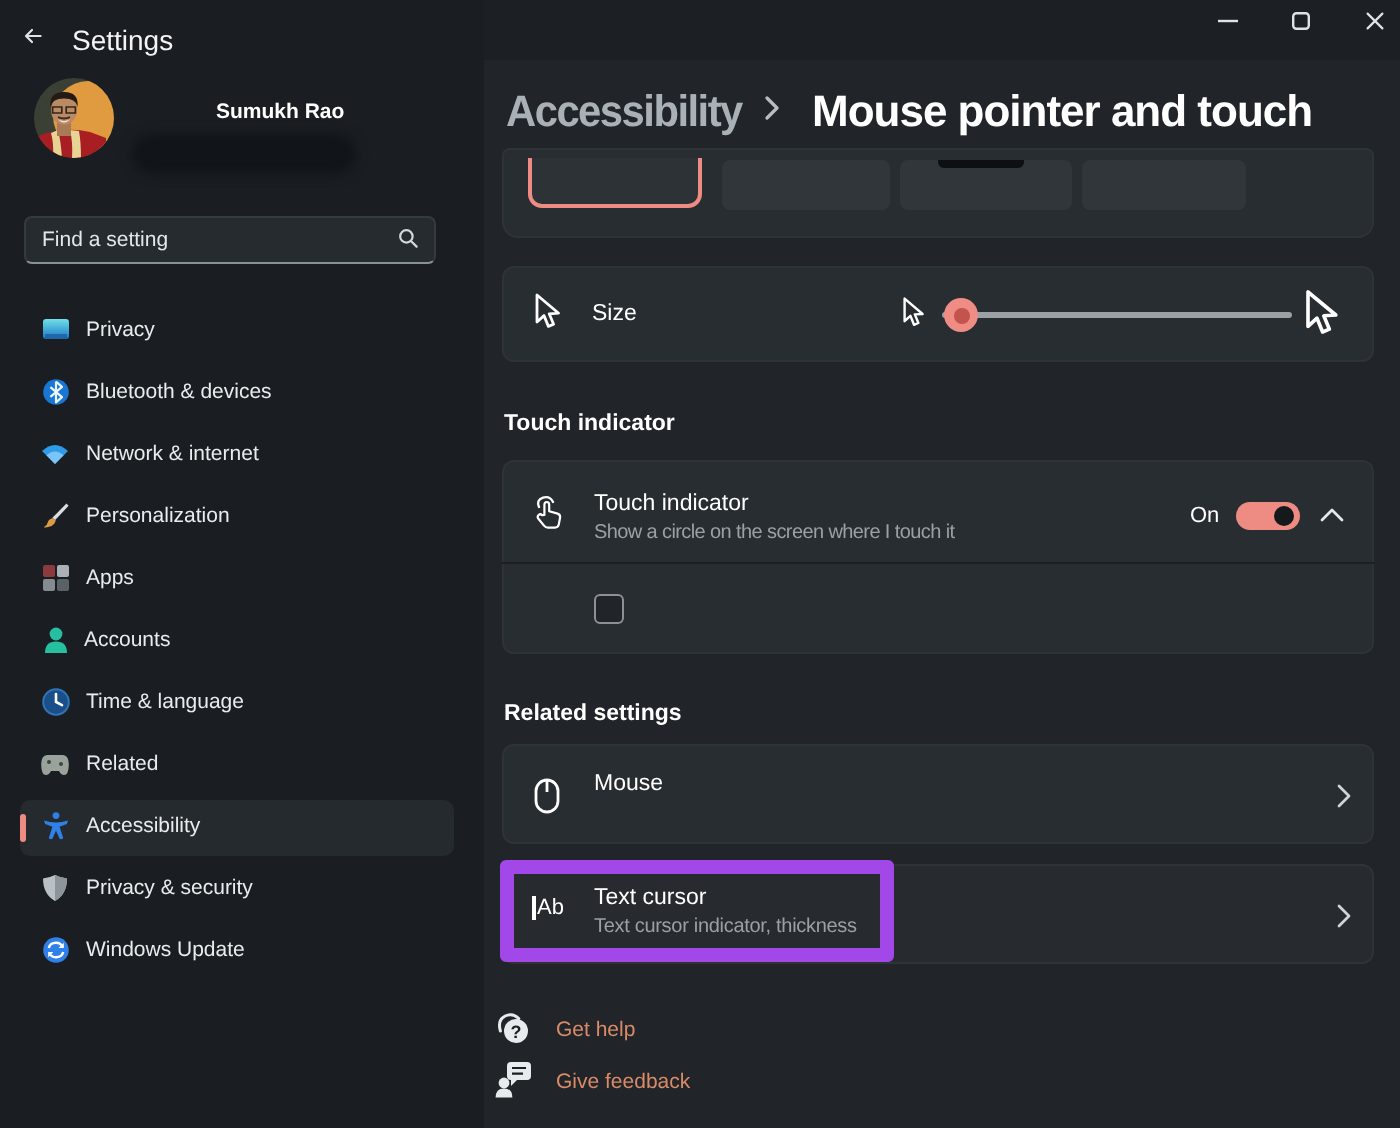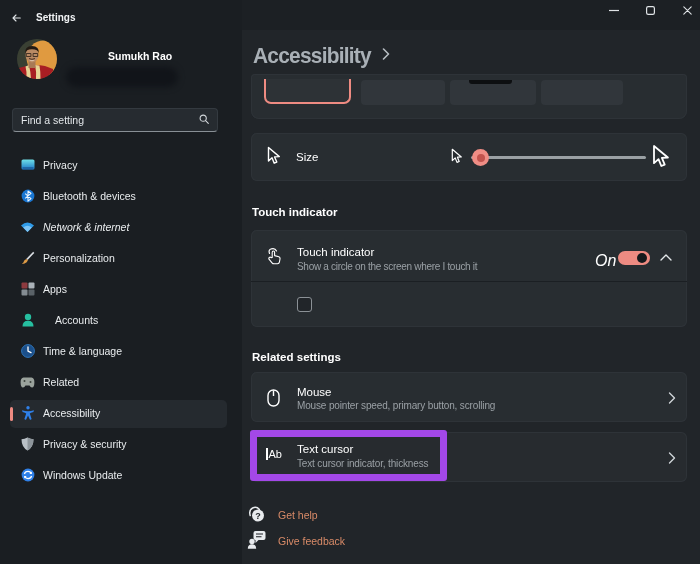--- a/index.html
+++ b/index.html
@@ -16,21 +16,21 @@
 </head>
 <body>
 <div id="win">
   <div id="sidebar" class="abs"></div>
   <div id="topbar" class="abs"></div>
   <div id="pane" class="abs"></div>
 
   <svg class="abs" style="left:12px;top:13.5px" width="9" height="8" viewBox="0 0 9 8">
     <path d="M1 4 H8.3 M1 4 L4 1 M1 4 L4 7" stroke="#dfe3e6" stroke-width="1.1" fill="none" stroke-linecap="round"></path>
   </svg>
-  <div class="abs" style="left:36px;top:12px;font-size:10px;font-weight:bold;color:#f2f4f6;">Settings</div>
+  <div class="abs" style="left:36px;top:12px;font-size:14px;font-weight:normal;color:#f2f4f6;">Settings</div>
   <svg class="abs" style="left:609px;top:9px" width="10" height="3" viewBox="0 0 10 3">
       <path d="M0 1.5 H10" stroke="#dfe3e6" stroke-width="1.2"></path>
     </svg>
   <svg class="abs" style="left:646px;top:6px" width="9" height="9" viewBox="0 0 9 9">
       <rect x="0.6" y="0.6" width="7.8" height="7.8" rx="1.6" stroke="#dfe3e6" stroke-width="1.2" fill="none"></rect>
     </svg>
   <svg class="abs" style="left:683px;top:6px" width="9" height="9" viewBox="0 0 9 9">
       <path d="M0.8 0.8 L8.2 8.2 M8.2 0.8 L0.8 8.2" stroke="#dfe3e6" stroke-width="1.1" fill="none" stroke-linecap="round"></path>
     </svg>
 
@@ -83,21 +83,21 @@
         <path d="M7 1.8 L7 12.2 L10 9.6 L4.2 4.6 M7 1.8 L10 4.4 L4.2 9.4" stroke="#eaf4ff" stroke-width="1.1" fill="none" stroke-linejoin="round"></path>
       </svg>
     </div>
   <div class="abs navtxt" style="left:43px;top:190px;">Bluetooth &amp; devices</div>
   <div class="abs" style="left:20px;top:220px;width:15px;height:14px;display:flex;align-items:center;justify-content:center;">
       <svg width="15" height="12" viewBox="0 0 15 12">
         <path d="M7.5 11 L1 4.5 Q7.5 -1.5 14 4.5 Z" fill="#2f9be8"></path>
         <path d="M7.5 11 L3.2 6.6 Q7.5 2.8 11.8 6.6 Z" fill="#7cc4f5"></path>
       </svg>
     </div>
-  <div class="abs navtxt" style="left:43px;top:221px;font-style:italic;">Network &amp; internet</div>
+  <div class="abs navtxt" style="left:43px;top:221px;">Network &amp; internet</div>
   <div class="abs" style="left:20px;top:251px;width:15px;height:14px;display:flex;align-items:center;justify-content:center;">
       <svg width="14" height="14" viewBox="0 0 14 14">
         <path d="M12.2 0.8 L13.3 1.9 L6.6 9 L5.2 7.9 Z" fill="#d9dee3"></path>
         <path d="M5.6 8 L6.9 9.2 Q6.2 11.6 3.6 12.4 Q1.6 13 0.9 12.6 Q2.6 11.8 2.8 10.4 Q3.1 8.6 5.6 8 Z" fill="#dc9a46"></path>
       </svg>
     </div>
   <div class="abs navtxt" style="left:43px;top:252px;">Personalization</div>
   <div class="abs" style="left:20px;top:282px;width:15px;height:14px;display:flex;align-items:center;justify-content:center;">
       <svg width="14" height="14" viewBox="0 0 14 14">
         <rect x="0.5" y="0.5" width="6" height="6" rx="1" fill="#8d3a3f"></rect>
@@ -106,21 +106,21 @@
         <rect x="7.5" y="7.5" width="6" height="6" rx="1" fill="#5a6268"></rect>
       </svg>
     </div>
   <div class="abs navtxt" style="left:43px;top:283px;">Apps</div>
   <div class="abs" style="left:20px;top:313px;width:15px;height:14px;display:flex;align-items:center;justify-content:center;">
       <svg width="14" height="14" viewBox="0 0 14 14">
         <circle cx="7" cy="4" r="3.2" fill="#26bfa0"></circle>
         <path d="M1.5 13.5 Q1.5 7.8 7 7.8 Q12.5 7.8 12.5 13.5 Z" fill="#26bfa0"></path>
       </svg>
     </div>
-  <div class="abs navtxt" style="left:55px;top:314px;">Accounts</div>
+  <div class="abs navtxt" style="left:42px;top:314px;">Accounts</div>
   <div class="abs" style="left:20px;top:344px;width:15px;height:14px;display:flex;align-items:center;justify-content:center;">
       <svg width="14" height="14" viewBox="0 0 14 14">
         <circle cx="7" cy="7" r="6.4" fill="#1b4f8a"></circle>
         <circle cx="7" cy="7" r="6.4" fill="none" stroke="#2f74b8" stroke-width="1"></circle>
         <path d="M7 3 L7 7 L10 8.6" stroke="#fff" stroke-width="1.3" fill="none" stroke-linecap="round"></path>
       </svg>
     </div>
   <div class="abs navtxt" style="left:43px;top:345px;">Time &amp; language</div>
   <div class="abs" style="left:20px;top:375px;width:15px;height:14px;display:flex;align-items:center;justify-content:center;">
       <svg width="15" height="11" viewBox="0 0 15 11">
@@ -153,20 +153,21 @@
         <path d="M10.9 3.4 L10.9 6 L8.3 6 Z" fill="#fff"></path>
         <path d="M3.1 10.6 L3.1 8 L5.7 8 Z" fill="#fff"></path>
       </svg>
     </div>
   <div class="abs navtxt" style="left:43px;top:469px;">Windows Update</div>
 
   <div class="abs" style="left:253px;top:43px;font-size:22px;font-weight:bold;letter-spacing:-0.8px;color:#a9b0b6;transform:scaleX(0.95);transform-origin:0 0;">Accessibility</div>
   <svg class="abs" style="left:382px;top:48px" width="8" height="12" viewBox="0 0 8 12">
       <path d="M1.5 1 L6.5 6 L1.5 11" stroke="#b7bdc2" stroke-width="1.6" fill="none" stroke-linecap="round" stroke-linejoin="round"></path>
     </svg>
+  <div class="abs" style="left:406px;top:43px;font-size:22px;font-weight:bold;letter-spacing:-0.5px;color:#fff;">Mouse pointer and touch</div>
 
   <div class="card" style="left:251px;top:74px;width:436px;height:45px;border-radius:4px 4px 8px 8px;"></div>
   <div class="abs" style="left:264px;top:79px;width:83px;height:23px;background:#2d3236;border:2px solid #ee8b82;border-top:none;border-radius:0 0 7px 7px;"></div>
   <div class="abs" style="left:361px;top:80px;width:84px;height:25px;background:#31363b;border-radius:4px;"></div>
   <div class="abs" style="left:450px;top:80px;width:86px;height:25px;background:#31363b;border-radius:4px;"></div>
   <div class="abs" style="left:469px;top:80px;width:43px;height:4px;background:#0d0f11;border-radius:0 0 3px 3px;"></div>
   <div class="abs" style="left:541px;top:80px;width:82px;height:25px;background:#31363b;border-radius:4px;"></div>
 
   <div class="card" style="left:251px;top:133px;width:436px;height:48px;"></div>
   <svg class="abs" style="left:267px;top:146px" width="14" height="20" viewBox="0 0 14 20">
@@ -185,37 +186,36 @@
 
   <div class="abs" style="left:252px;top:206px;font-size:11.5px;font-weight:bold;color:#fff;">Touch indicator</div>
   <div class="card" style="left:251px;top:230px;width:436px;height:97px;"></div>
   <div class="abs" style="left:251px;top:281px;width:436px;height:1px;background:#1b1f23;"></div>
   <svg class="abs" style="left:266px;top:247px" width="17" height="18" viewBox="0 0 17 18">
     <path d="M3.5 6.5 Q2 3 5.5 1.8 Q9 0.8 10.5 4" stroke="#fff" stroke-width="1.2" fill="none" stroke-linecap="round"></path>
     <path d="M6.2 10.5 L6.2 5.4 Q6.2 4 7.4 4 Q8.6 4 8.6 5.4 L8.6 8.6 L12.8 9.8 Q14.3 10.3 14 12 L13.4 15.2 Q13.1 16.8 11.5 16.8 L8 16.8 Q6.8 16.8 6 15.8 L3.2 12.4 Q2.4 11.4 3.3 10.5 Q4.2 9.7 5.1 10.6 Z" stroke="#fff" stroke-width="1.1" fill="none" stroke-linejoin="round"></path>
   </svg>
   <div class="abs" style="left:297px;top:246px;font-size:11.5px;color:#fff;">Touch indicator</div>
   <div class="abs" style="left:297px;top:261px;font-size:10px;letter-spacing:-0.3px;color:#9aa0a5;">Show a circle on the screen where I touch it</div>
-  <div class="abs" style="left:595px;top:251.5px;font-size:16px;color:#fff;font-style:italic;">On</div>
+  <div class="abs" style="left:595px;top:251.5px;font-size:11px;color:#fff;">On</div>
   <div class="abs" style="left:618px;top:251px;width:32px;height:14px;border-radius:7px;background:#ee8b82;"></div>
   <div class="abs" style="left:637px;top:253px;width:10px;height:10px;border-radius:50%;background:#16191c;"></div>
   <svg class="abs" style="left:660px;top:254px" width="12" height="7" viewBox="0 0 12 7">
       <path d="M1 6 L6 1 L11 6" stroke="#e3e7ea" stroke-width="1.4" fill="none" stroke-linecap="round" stroke-linejoin="round"></path>
     </svg>
   <div class="abs" style="left:297px;top:297px;width:13px;height:13px;border:1px solid #8b9196;border-radius:3px;background:#212529;"></div>
 
   <div class="abs" style="left:252px;top:351px;font-size:11.5px;font-weight:bold;color:#fff;">Related settings</div>
 
   <div class="card" style="left:251px;top:372px;width:436px;height:50px;"></div>
   <svg class="abs" style="left:267px;top:389px" width="13" height="18" viewBox="0 0 13 18">
     <rect x="1" y="1" width="11" height="16" rx="5.5" stroke="#fff" stroke-width="1.4" fill="none"></rect>
     <path d="M6.5 1.5 L6.5 7" stroke="#fff" stroke-width="1.4"></path>
   </svg>
   <div class="abs" style="left:297px;top:385.5px;font-size:11.5px;color:#fff;">Mouse</div>
-  <div class="abs" style="left:297px;top:400px;font-size:10px;letter-spacing:-0.15px;color:#9aa0a5;">Mouse pointer speed, primary button, scrolling</div>
   <svg class="abs" style="left:668px;top:392px" width="8" height="12" viewBox="0 0 8 12">
       <path d="M1.5 1 L6.5 6 L1.5 11" stroke="#cfd4d8" stroke-width="1.4" fill="none" stroke-linecap="round" stroke-linejoin="round"></path>
     </svg>
 
   <div class="card" style="left:251px;top:432px;width:436px;height:50px;background:#272b2f;"></div>
   <div class="abs" style="left:266px;top:447.5px;width:1.6px;height:12.5px;background:#fff;"></div>
   <div class="abs" style="left:268.5px;top:448px;font-size:11px;color:#fff;">Ab</div>
   <div class="abs" style="left:297px;top:443px;font-size:11.5px;color:#fff;">Text cursor</div>
   <div class="abs" style="left:297px;top:457.5px;font-size:10px;letter-spacing:-0.15px;color:#9aa0a5;">Text cursor indicator, thickness</div>
   <svg class="abs" style="left:668px;top:452px" width="8" height="12" viewBox="0 0 8 12">

